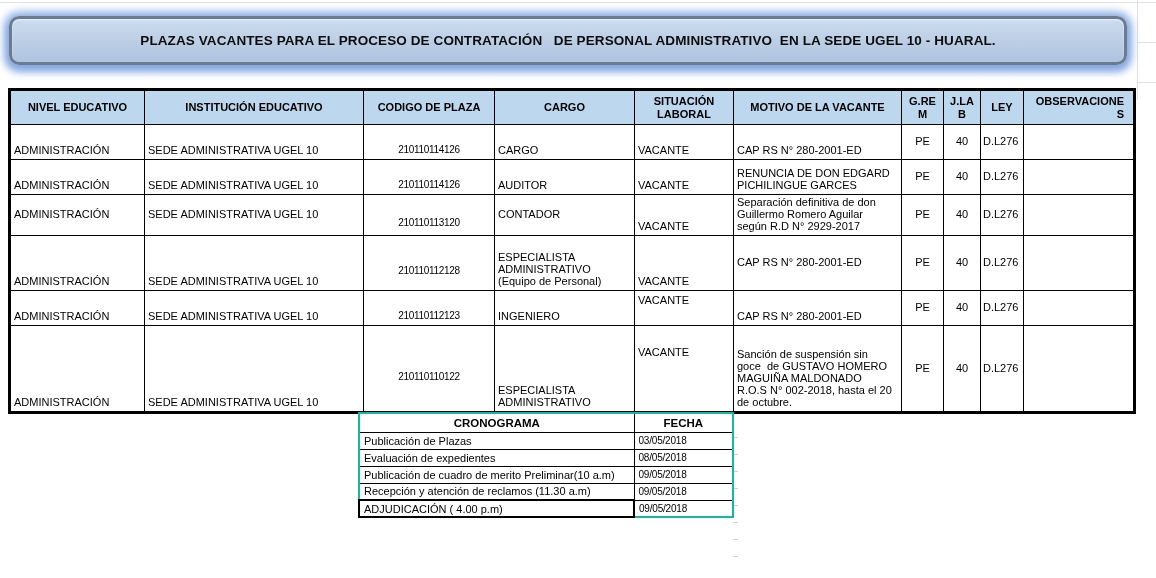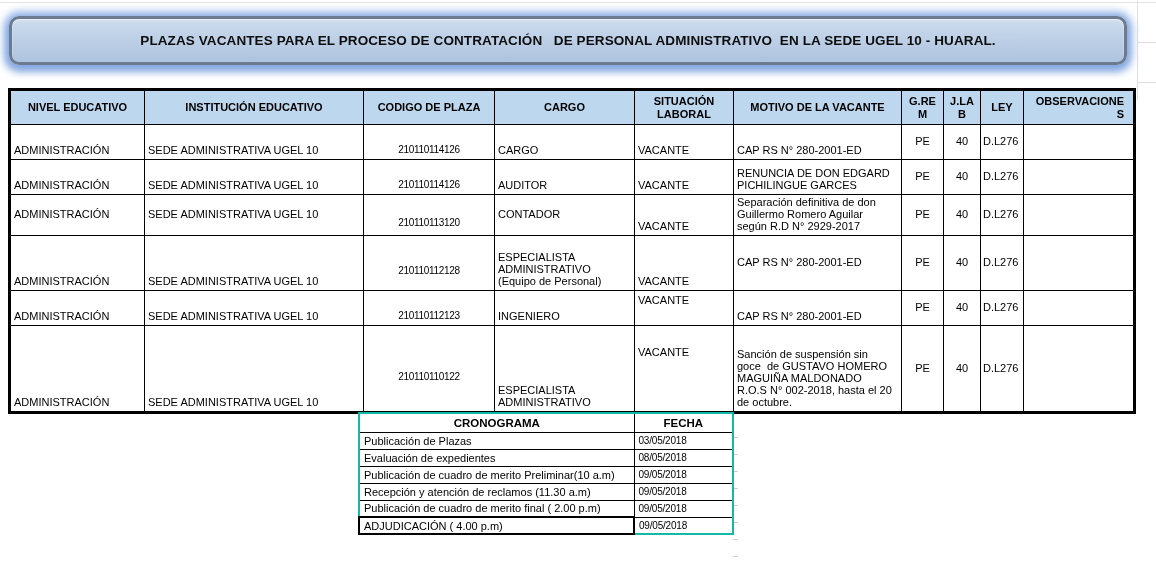--- a/index.html
+++ b/index.html
@@ -234,24 +234,20 @@
         <tr>
           <td>Publicación de cuadro de merito Preliminar(10 a.m)</td>
           <td>09/05/2018</td>
         </tr>
 
         <tr>
           <td>Recepción y atención de reclamos (11.30 a.m)</td>
           <td>09/05/2018</td>
         </tr>
 
-        <tr>
-          <td>Publicación de cuadro de merito final ( 2.00 p.m)</td>
-          <td>09/05/2018</td>
-        </tr>
 
         <tr>
           <td>ADJUDICACIÓN ( 4.00 p.m)</td>
           <td>09/05/2018</td>
         </tr>
 
     </tbody>
   </table>
 
 </div>

